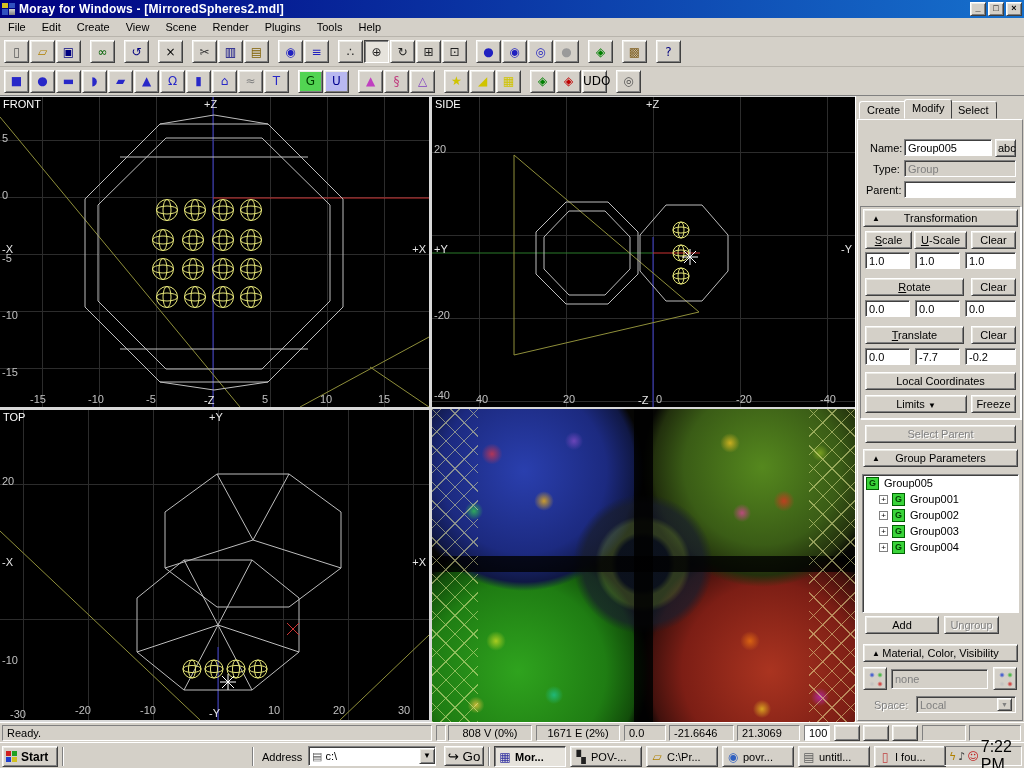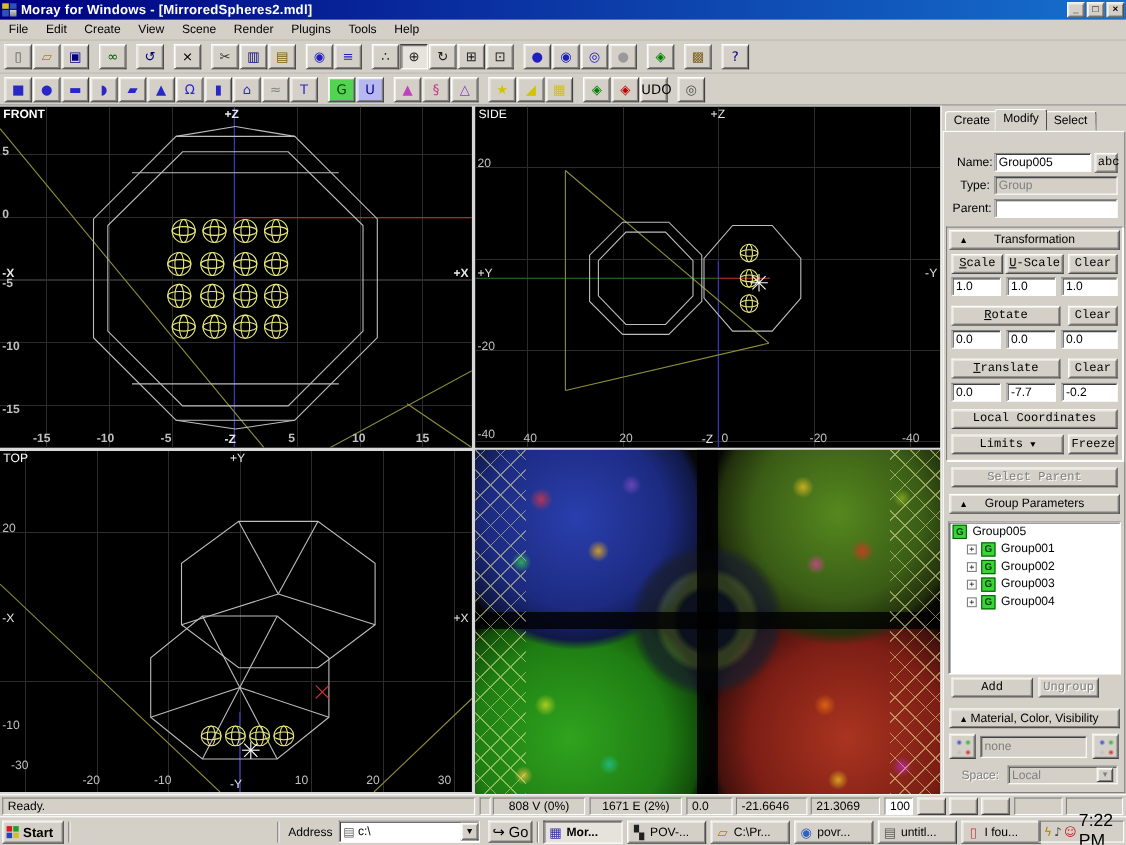--- a/index.html
+++ b/index.html
@@ -33,21 +33,21 @@
   .tbtn { width:25px; height:23px; margin-right:1px; font-size:13px; line-height:19px; text-align:center; font-family:"DejaVu Sans", sans-serif; cursor:default; padding:0; }
   .tbtn span { pointer-events:none; font-size:12px; }
   .sepb { margin-left:8px !important; }
 
   
   #viewports { position:absolute; left:0; top:96px; width:855px; height:626px; background:#d8d8d8; }
   .vp { position:absolute; background-color:#000; overflow:hidden; }
   .vp svg { position:absolute; left:0; top:0; }
   #vp-front { left:0; top:1px; width:429px; height:310px;
     background-image:repeating-linear-gradient(to right,transparent 0 42px,#2c2c2c 42px 43px,transparent 43px 57px),
-                     repeating-linear-gradient(to bottom,transparent 0 43px,#2c2c2c 43px 44px,transparent 44px 57px);font-weight:bold; }
+                     repeating-linear-gradient(to bottom,transparent 0 43px,#2c2c2c 43px 44px,transparent 44px 57px); }
   #vp-side { left:432px; top:1px; width:423px; height:310px;
     background-image:repeating-linear-gradient(to right,transparent 0 47px,#2c2c2c 47px 48px,transparent 48px 87px),
                      repeating-linear-gradient(to bottom,transparent 0 55px,#2c2c2c 55px 56px,transparent 56px 83px); }
   #vp-top { left:0; top:314px; width:429px; height:310px;
     background-image:repeating-linear-gradient(to right,transparent 0 23px,#2c2c2c 23px 24px,transparent 24px 65px),
                      repeating-linear-gradient(to bottom,transparent 0 74px,#2c2c2c 74px 75px,transparent 75px 135px); }
   .vplabel { position:absolute; left:3px; top:1px; color:#fff; font-size:11px; z-index:3; }
   .axlab { position:absolute; color:#e8e8e8; font-size:11px; z-index:3; }
   .tick { position:absolute; color:#c0c0c0; font-size:11px; z-index:2; }
 
@@ -83,21 +83,21 @@
   
   #panel { position:absolute; left:855px; top:96px; width:169px; height:626px; background:#d4d0c8; border-left:1px solid #fff; }
   .tab { position:absolute; height:18px; padding:2px 7px 0; background:#d4d0c8; border:1px solid; border-color:#fff #404040 #d4d0c8 #fff; border-radius:3px 3px 0 0; }
   .tab.active { height:20px; top:3px !important; font-weight:normal; z-index:2; border-bottom:1px solid #d4d0c8; }
   #panelbody { position:absolute; left:1px; top:23px; width:166px; height:602px; border:1px solid; border-color:#fff #808080 #808080 #fff; }
   fieldset.objdesc { position:absolute; left:4px; top:3px; width:157px; height:79px; border:1px solid; border-color:#808080 #fff #fff #808080; box-shadow:1px 1px 0 #fff; }
   fieldset.objdesc legend { font-size:11px; padding:0 2px; margin-left:4px; }
   .plabel { position:absolute; font-size:11px; }
   .pinput { position:absolute; height:17px; font-size:11px; font-family:"Liberation Sans",sans-serif; padding:1px 3px; background:#fff; border:1px solid; border-color:#808080 #fff #fff #808080; box-shadow:inset 1px 1px 0 #404040; }
   .pinput.gray { background:#d4d0c8; color:#808080; }
-  .pbtn { position:absolute; height:18px; font-size:11px; font-family:Liberation Mono, monospace; text-align:center; padding:1px 2px; cursor:default; }
+  .pbtn { position:absolute; height:18px; font-size:11px; font-family:Liberation Sans, sans-serif; text-align:center; padding:1px 2px; cursor:default; }
   .uline::first-letter { text-decoration:underline; }
   .sechdr { position:absolute; left:5px; width:155px; height:18px; font-size:11px; display:flex; align-items:center; justify-content:center; gap:4px; }
   .sechdr .arr { position:absolute; left:8px; font-size:8px; }
   .secframe { position:absolute; left:2px; width:161px; border:1px solid; border-color:#808080 #fff #fff #808080; box-shadow:1px 1px 0 #fff; }
   #tree { position:absolute; left:4px; top:354px; width:157px; height:139px; overflow:hidden; }
   .trow { display:flex; align-items:center; height:16px; padding-left:16px; }
   .trow.root { padding-left:3px; }
   .gbox { width:13px; height:13px; background:#3ad43a; border:1px solid #006000; color:#004000; font-weight:bold; font-size:9px; line-height:11px; text-align:center; margin-right:5px; flex:0 0 13px; }
   .plus { width:9px; height:9px; border:1px solid #808080; background:#fff; font-size:8px; line-height:7px; text-align:center; margin-right:4px; flex:0 0 9px; color:#000; }
   .ballcluster { position:absolute; width:24px; height:23px; background-color:#d4d0c8; background-image:
@@ -354,21 +354,21 @@
         <g stroke="#cc3333">
             <line x1="287" y1="213" x2="299" y2="225"></line>
             <line x1="299" y1="213" x2="287" y2="225"></line>
           </g>
       </svg>
       <span class="vplabel">TOP</span>
       <span class="axlab" style="left:209px;top:1px">+Y</span>
       <span class="axlab" style="left:209px;bottom:1px">-Y</span>
       <span class="axlab" style="left:2px;top:146px">-X</span>
       <span class="axlab" style="right:3px;top:146px">+X</span>
-      <span class="tick" style="left:10px;top:280px">-30</span>
+      <span class="tick" style="left:10px;top:298px">-30</span>
       <span class="tick" style="left:75px;top:294px">-20</span>
       <span class="tick" style="left:140px;top:294px">-10</span>
       <span class="tick" style="left:268px;top:294px">10</span>
       <span class="tick" style="left:333px;top:294px">20</span>
       <span class="tick" style="left:398px;top:294px">30</span>
       <span class="tick" style="left:2px;top:65px">20</span>
       <span class="tick" style="left:2px;top:244px">-10</span>
     </div>
 
     <div class="vp" id="vp-render">

